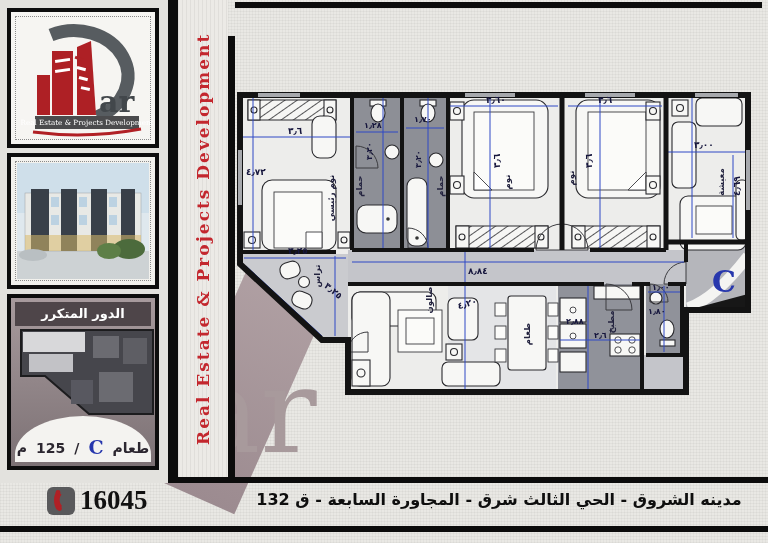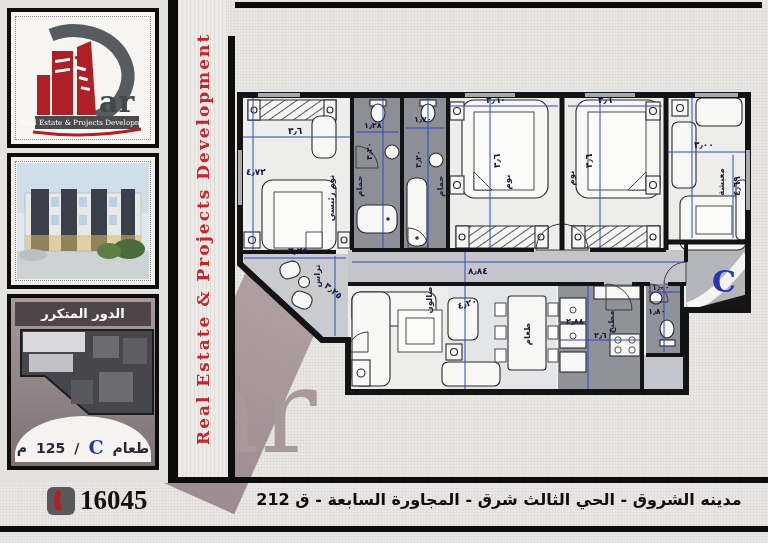--- a/index.html
+++ b/index.html
@@ -385,16 +385,16 @@
   </svg>
 
   <div class="abs" id="footer-row">
     <svg class="abs" style="left:46px;top:3px" width="30" height="30" viewBox="0 0 30 30">
       <rect x="1" y="1" width="28" height="28" rx="6" fill="#59595b"></rect>
       <path d="M11,5 C7,9 7,19 11,24 L16,20 C13,16.5 13,11.5 15.5,8.5 Z" fill="#b02025"></path>
       <circle cx="12" cy="6.5" r="2.4" fill="#b02025"></circle>
       <circle cx="13.5" cy="22.5" r="2.4" fill="#b02025"></circle>
     </svg>
     <div id="phone-num">16045</div>
-    <div id="address">مدينه الشروق - الحي الثالث شرق - المجاورة السابعة - ق 212</div>
+    <div id="address">مدينه الشروق - الحي الثالث شرق - المجاورة السابعة - ق 132</div>
   </div>
 
 </div>
 
 </body></html>

